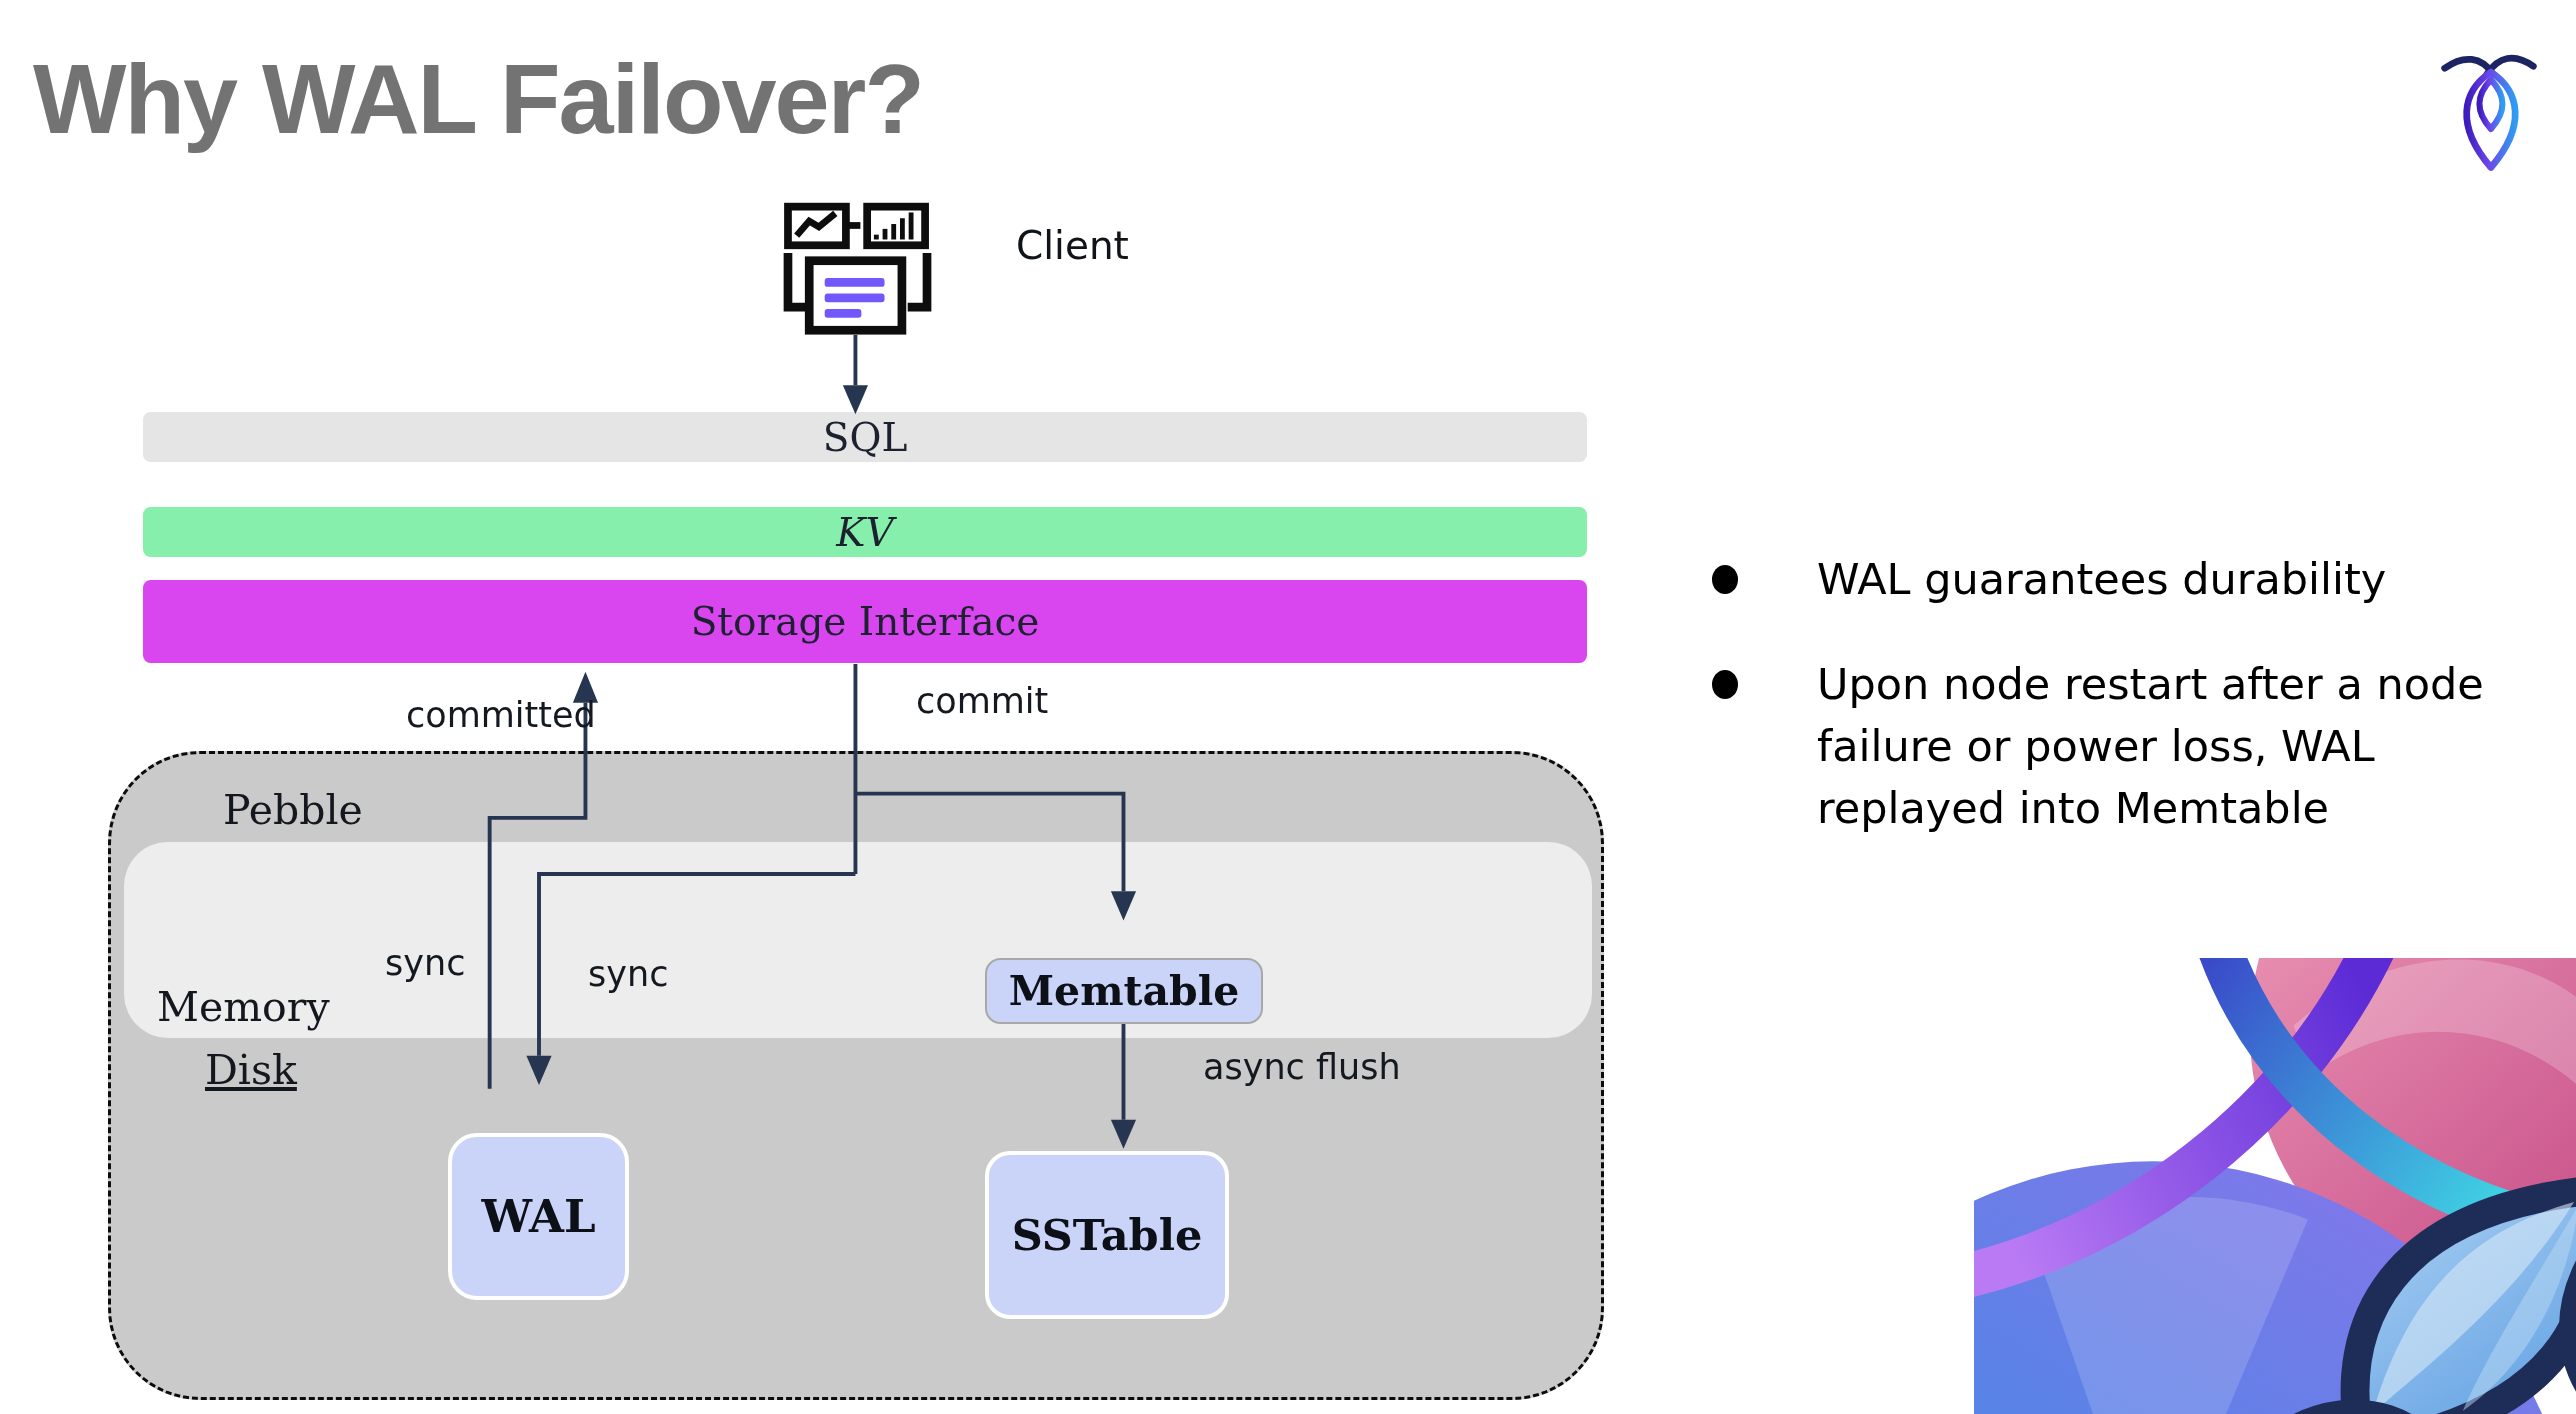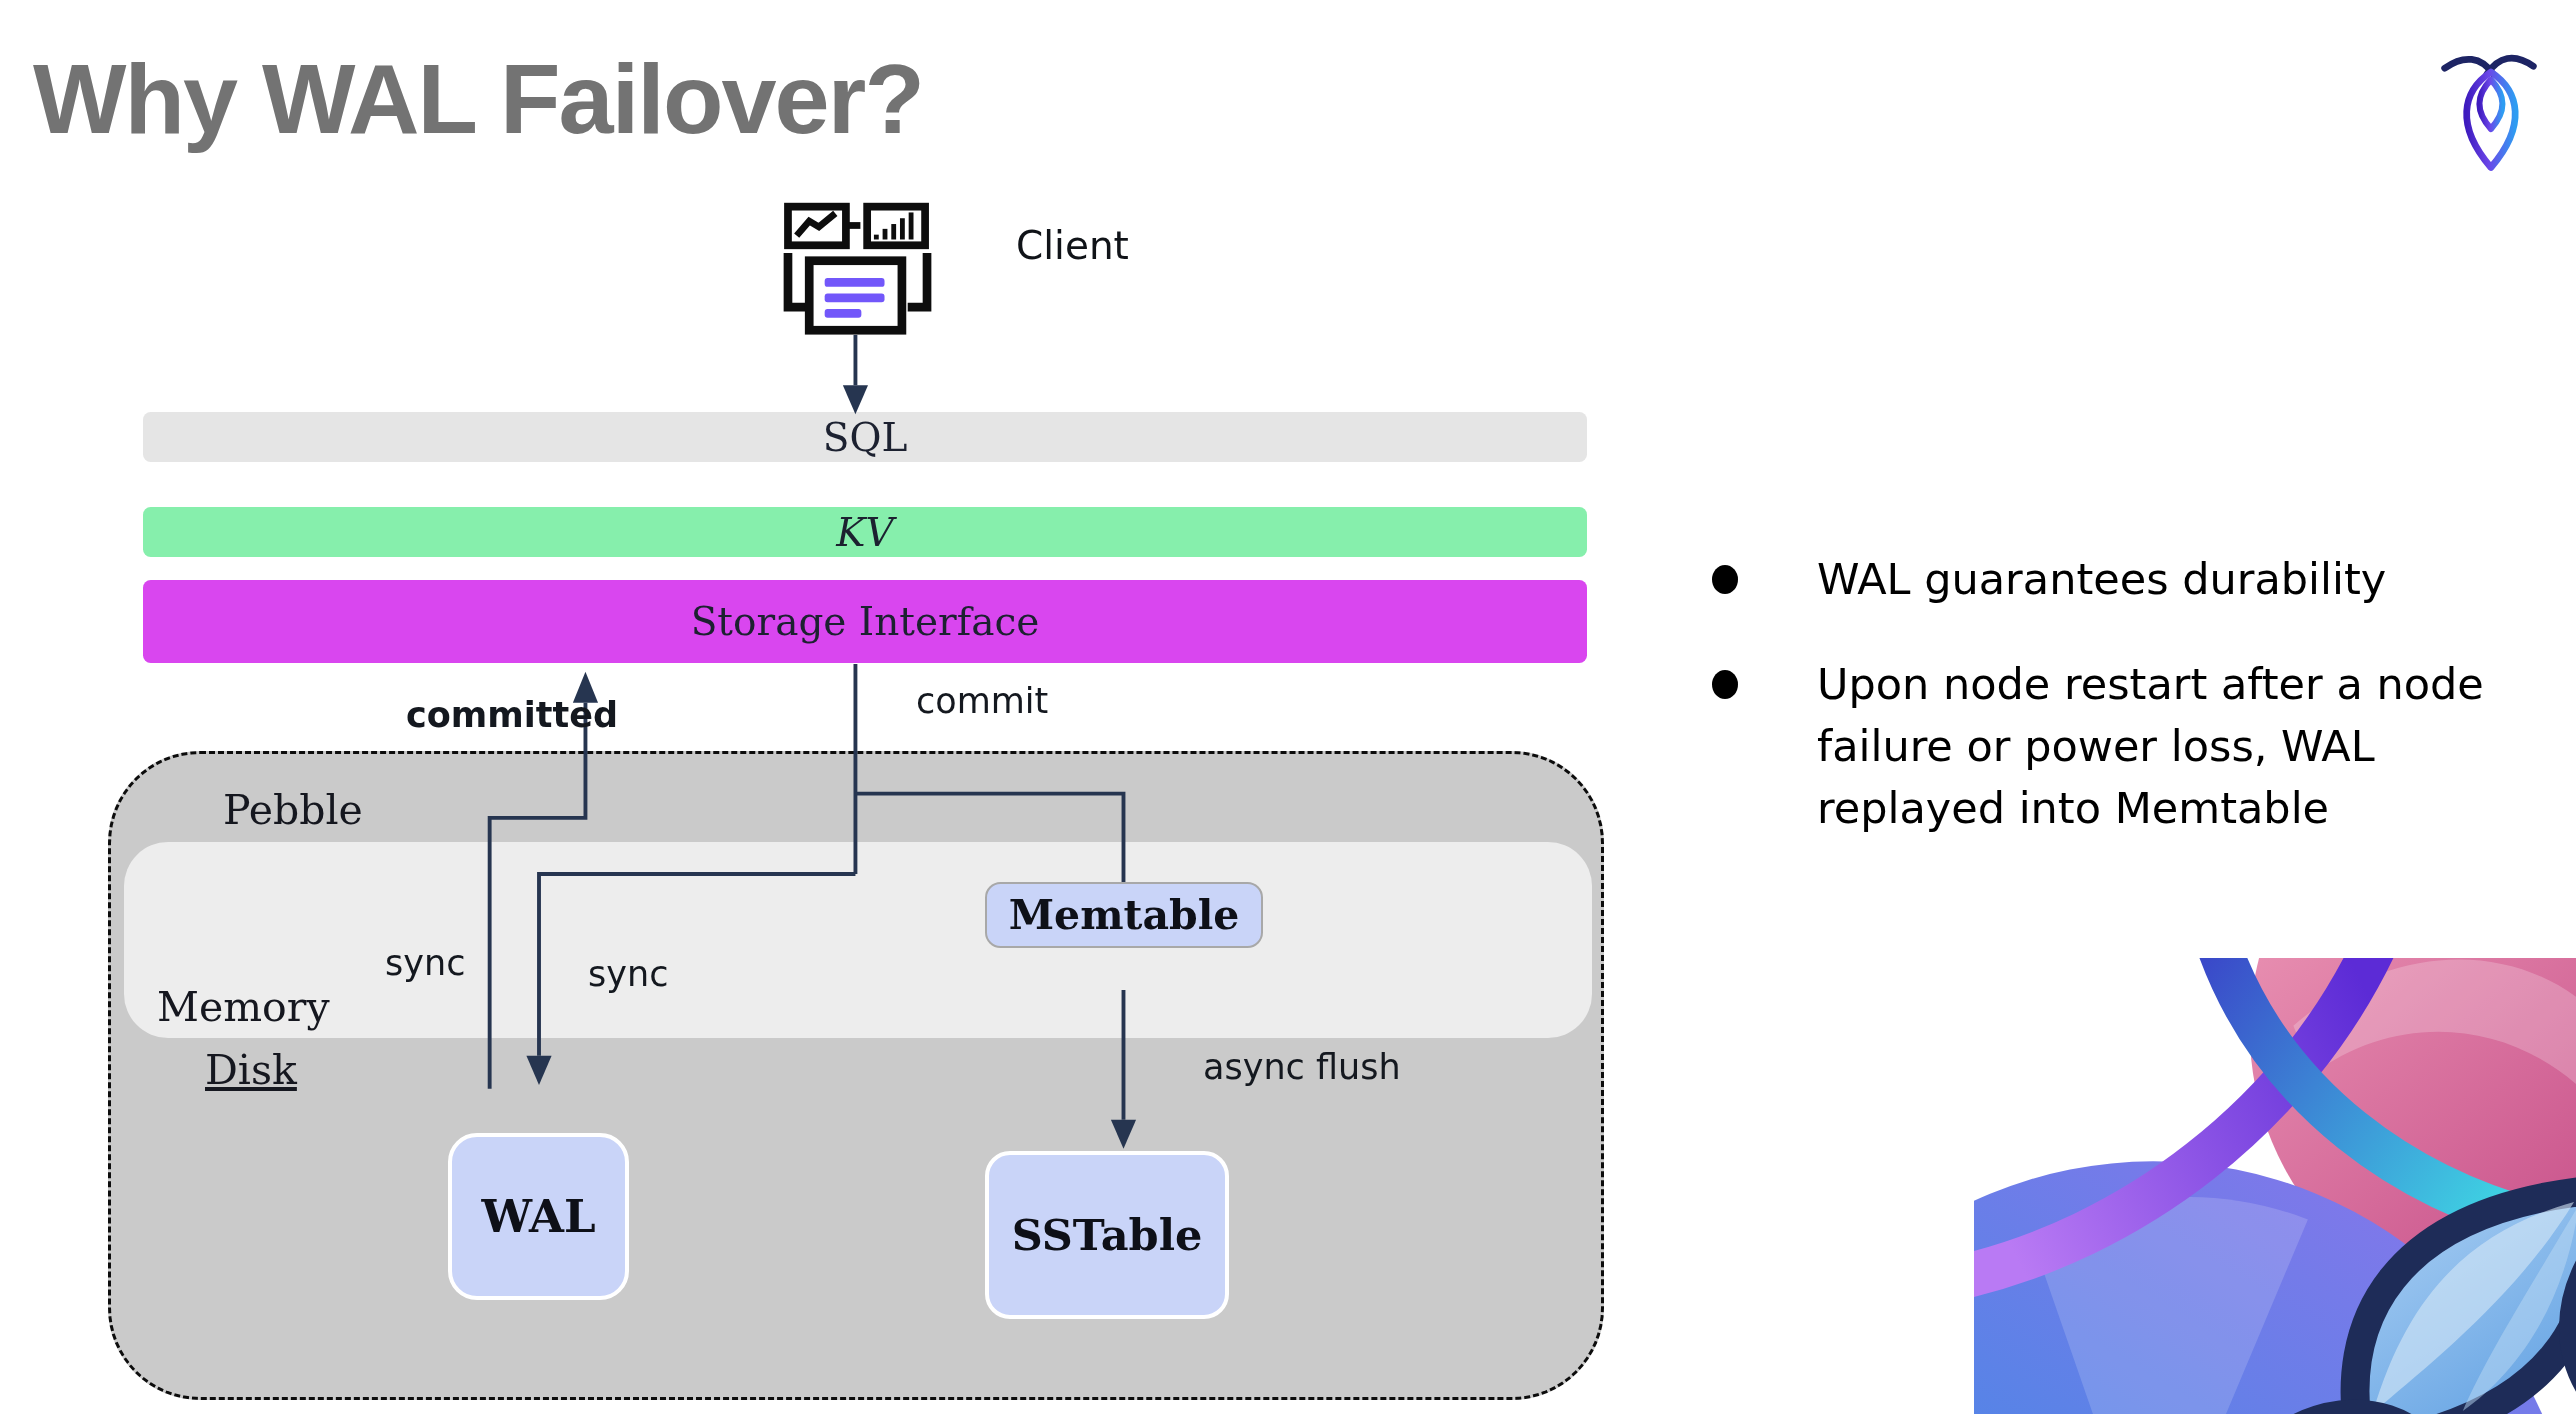--- a/index.html
+++ b/index.html
@@ -43,30 +43,30 @@
   .lbl-disk{left:205px;top:1046px;text-decoration:underline;}
   
   .node{
     position:absolute;background:#c9d4f8;
     display:flex;align-items:center;justify-content:center;
     font-family:"DejaVu Serif","Liberation Serif",serif;
     font-weight:bold;color:#0e1018;box-sizing:border-box;
   }
   .node-wal{left:448px;top:1089px;width:181px;height:167px;border-radius:29px;
     border:4.8px solid #ffffff;font-size:45px;margin-top:44px;}
-  .node-memtable{left:985px;top:882px;width:278px;height:66px;border-radius:15.5px;
+  .node-memtable{left:985px;top:958px;width:278px;height:66px;border-radius:15.5px;
     border:2.9px solid #a8a8a8;font-size:41px;}
   .node-sstable{left:985px;top:1151px;width:244px;height:168px;border-radius:25px;
     border:4.8px solid #ffffff;font-size:43px;}
   
   .edge-label{
     position:absolute;font-family:"DejaVu Sans",sans-serif;
     font-size:35px;color:#14181f;
   }
-  .lbl-committed{left:406px;top:695px;font-weight:bold;}
+  .lbl-committed{left:406px;top:695px;}
   .lbl-commit{left:916px;top:681px;}
   .lbl-sync-left{left:385px;top:943px;}
   .lbl-sync-right{left:588px;top:954px;}
   .lbl-async{left:1203px;top:1047px;}
   .lbl-client{position:absolute;left:1016px;top:223px;
     font-family:"DejaVu Sans",sans-serif;font-size:39px;color:#101318;}
   
   .abs-svg{position:absolute;pointer-events:none;}
   
   .bullets{

